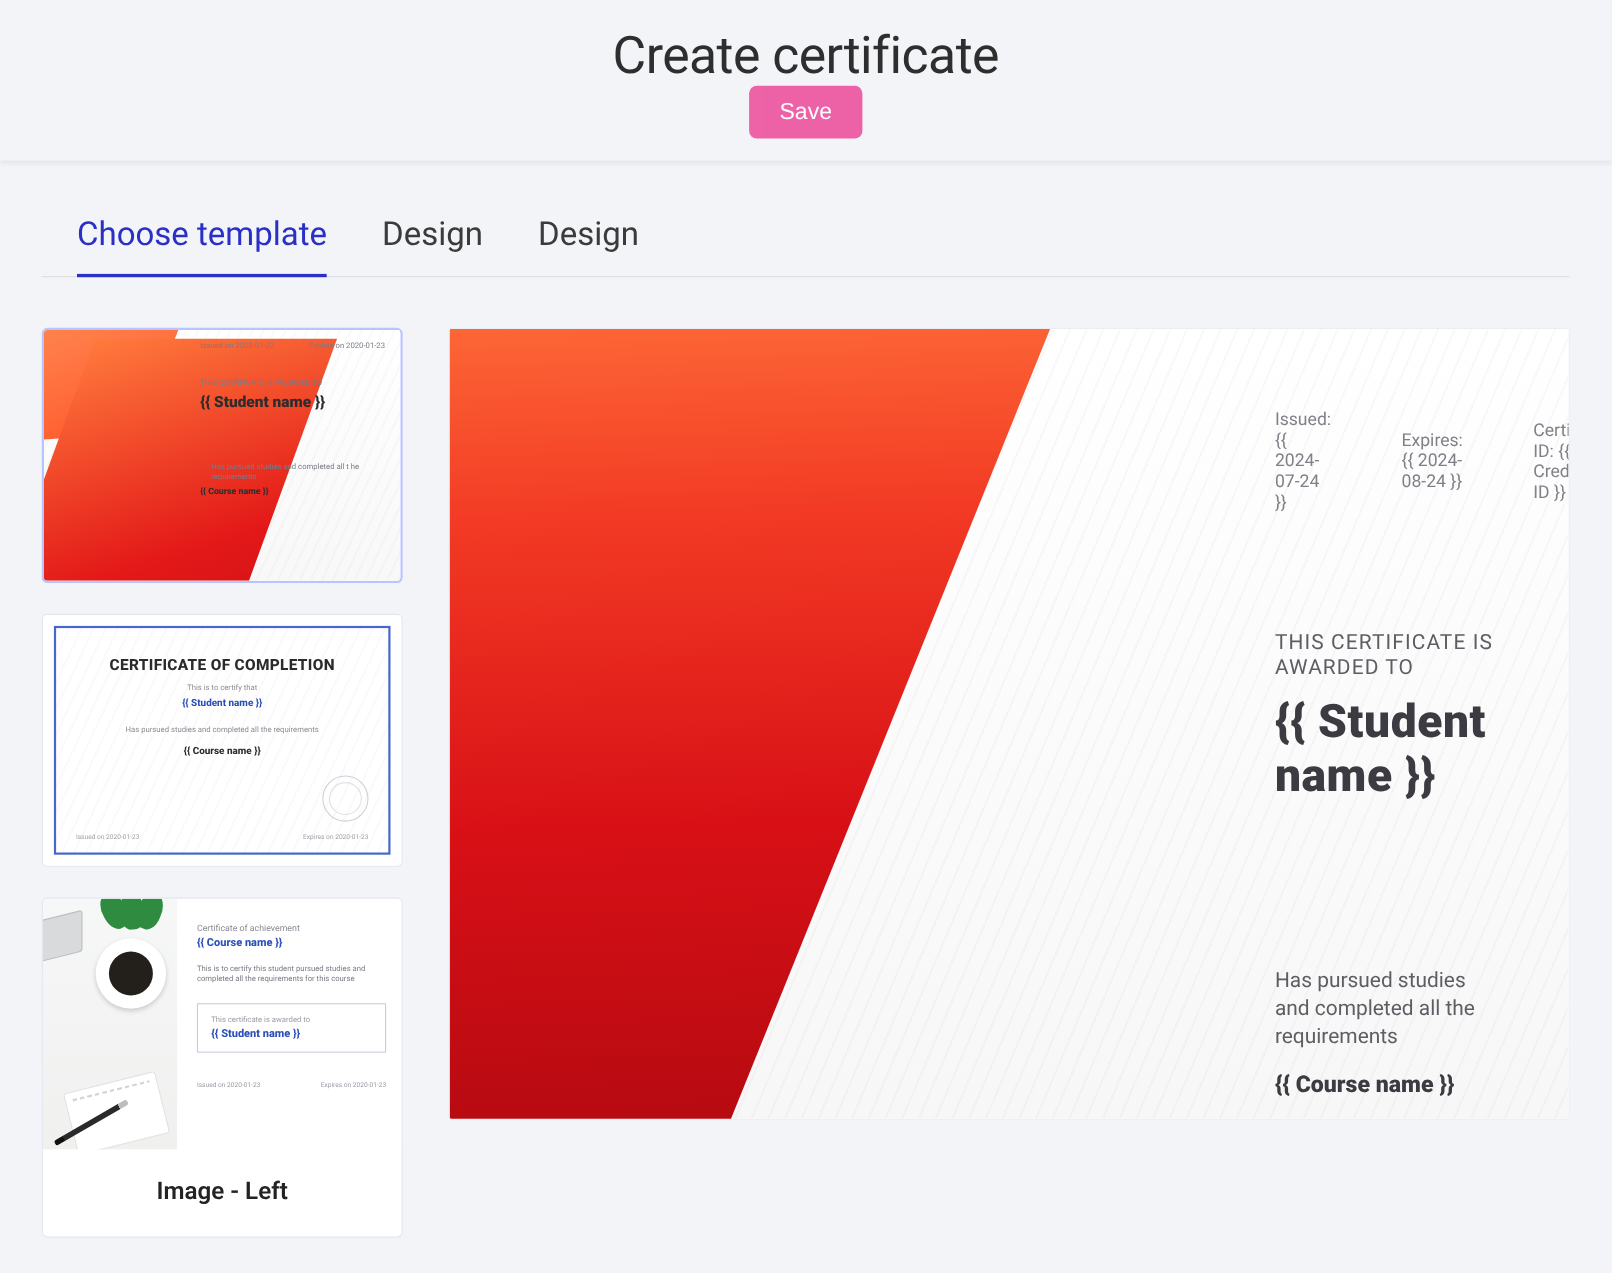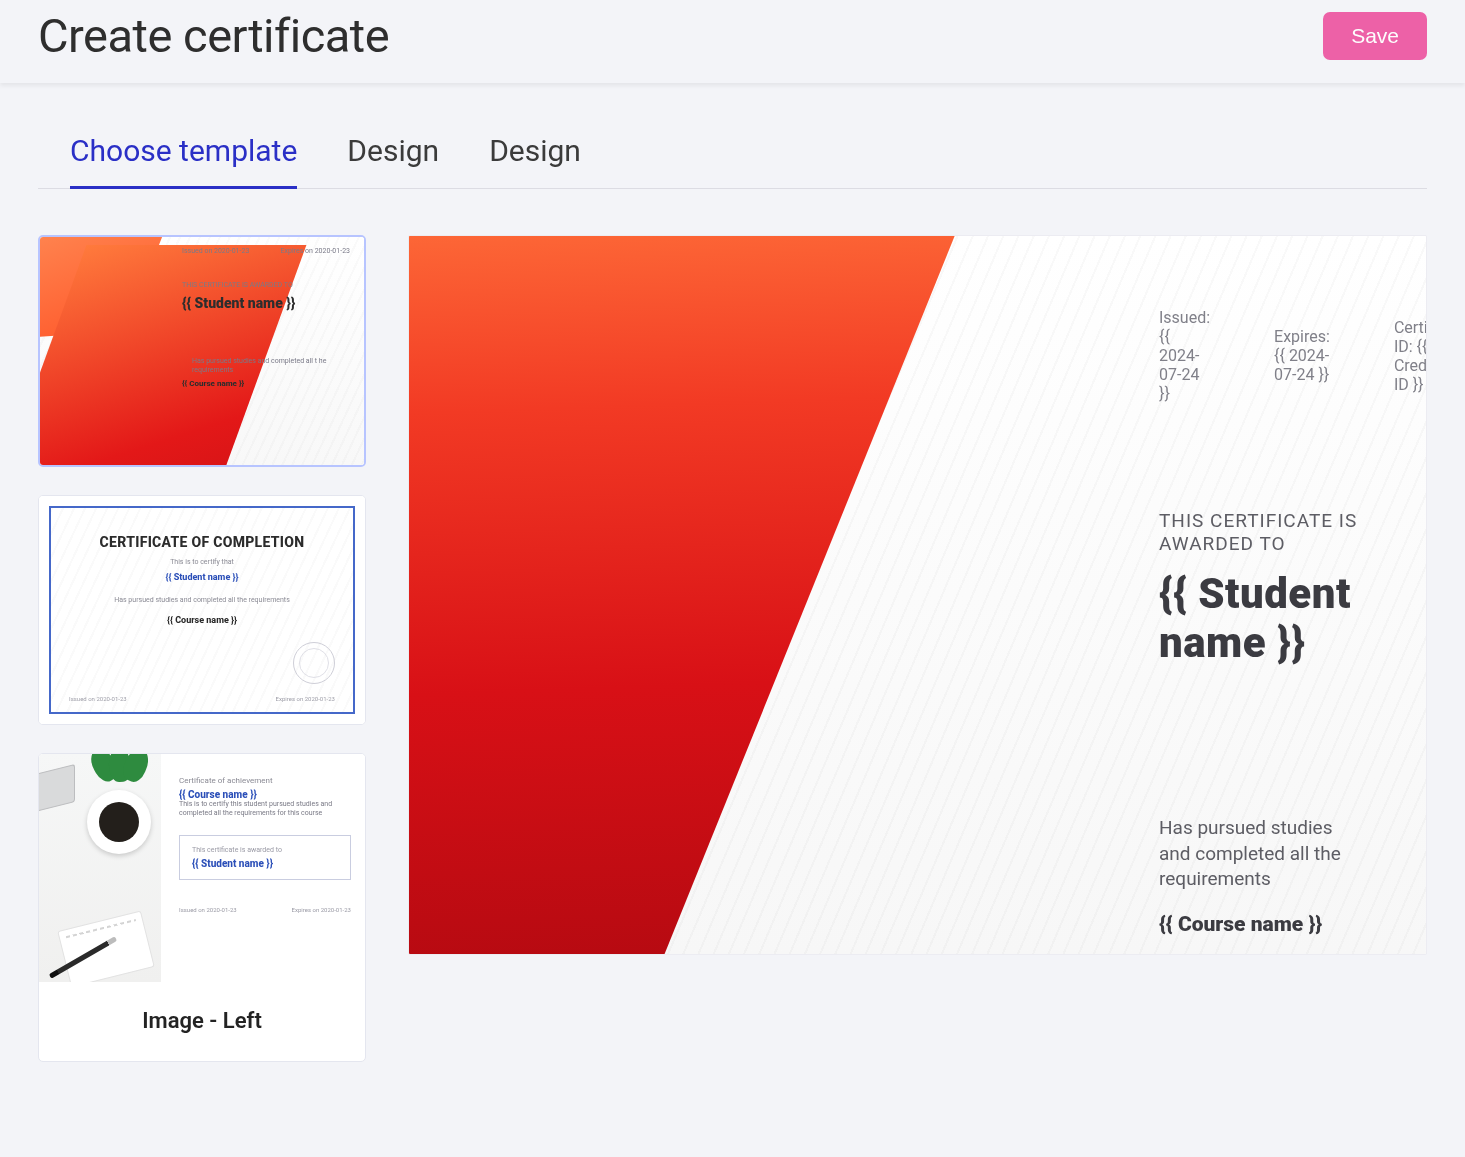--- a/index.html
+++ b/index.html
@@ -6,24 +6,25 @@
   body {
     font-family: -apple-system, BlinkMacSystemFont, "Segoe UI", Roboto, Helvetica, Arial, sans-serif;
     background: #f3f4f8;
     color: #333;
     width: 1465px;
   }
   .header {
     display: flex;
     justify-content: space-between;
     align-items: center;
-    padding: 8px 38px 20px 38px;
+    padding: 23px 38px 20px 38px;
     background: #f3f4f8;
     box-shadow: 0 3px 4px rgba(0,0,0,0.06);
     position: relative;
+    flex-direction: column;
   }
   .page-title {
     font-size: 47px;
     font-weight: 400;
     color: #2e2e2e;
     letter-spacing: -0.5px;
   }
   .save-btn {
     background: #ec4899;
     color: #fff;
@@ -140,21 +141,21 @@
   .plant .l1{ left:0; transform:rotate(-30deg);} .plant .l2{ left:16px; transform:rotate(-5deg);} .plant .l3{ left:32px; transform:rotate(22deg);}
   .laptop { position:absolute; top:18px; left:-28px; width:64px; height:38px; background:#d9dadb; border-radius:3px; transform:skewY(-14deg); border:1px solid #bcbdbf;}
   .cup { position:absolute; top:36px; left:48px; width:64px; height:64px; background:#fff; border-radius:50%; box-shadow:0 2px 5px rgba(0,0,0,0.18);}
   .cup::after{content:""; position:absolute; inset:12px; background:#231f1b; border-radius:50%;}
   .notebook { position:absolute; bottom:4px; left:24px; width:86px; height:58px; background:#fff; border:1px solid #e2e2e2; border-radius:3px; transform:rotate(-14deg);}
   .notebook::before{content:""; position:absolute; left:6px; top:6px; right:6px; height:2px; background:repeating-linear-gradient(90deg,#d4d4d4 0 4px, transparent 4px 7px);}
   .pen { position:absolute; bottom:22px; left:6px; width:76px; height:5px; background:linear-gradient(90deg,#111 0 12%, #2a2a2a 12% 88%, #bcbcbc 88%); border-radius:2px; transform:rotate(-30deg);}
   .img-right { position:absolute; left:140px; right:14px; top:22px; }
   .img-sub { font-size:8px; color:#8a8a94; }
   .img-course { font-size:10px; font-weight:800; color:#2b4fb8; margin-top:4px;}
-  .img-body { font-size:7px; color:#7a7a86; line-height:1.35;}
+  .img-body { font-size:7px; color:#7a7a86; margin-top:14px; line-height:1.35;}
   .img-frame { border:1px solid #c9cde0; margin-top:16px; padding:10px 12px; }
   .img-frame .tl{ font-size:7px; color:#9a9aa5;}
   .img-frame .sn{ font-size:10px; font-weight:800; color:#2b4fb8; margin-top:4px;}
   .img-footer { display:flex; justify-content:space-between; font-size:6px; color:#9b9ba6; margin-top:26px;}
 
   
   .preview {
     flex: 1;
     background: #fff;
     height: 720px;
@@ -274,21 +275,21 @@
 
     </div>
 
     <div class="preview">
       <div class="preview-bg"></div>
       <div class="preview-tri-back"></div>
       <div class="preview-tri-main"></div>
       <div class="preview-content">
         <div class="preview-meta">
           <span>Issued: {{ 2024-07-24 }}</span>
-          <span>Expires: {{ 2024-07-24 }}</span>
+          <span>Expires: {{ 2024-08-24 }}</span>
           <span>Certificate ID: {{ Credential ID }}</span>
         </div>
         <div class="preview-award">THIS CERTIFICATE IS AWARDED TO</div>
         <div class="preview-student">{{ Student name }}</div>
         <div class="preview-body">Has pursued studies and completed all the requirements</div>
         <div class="preview-course">{{ Course name }}</div>
       </div>
     </div>
 
   </div>

